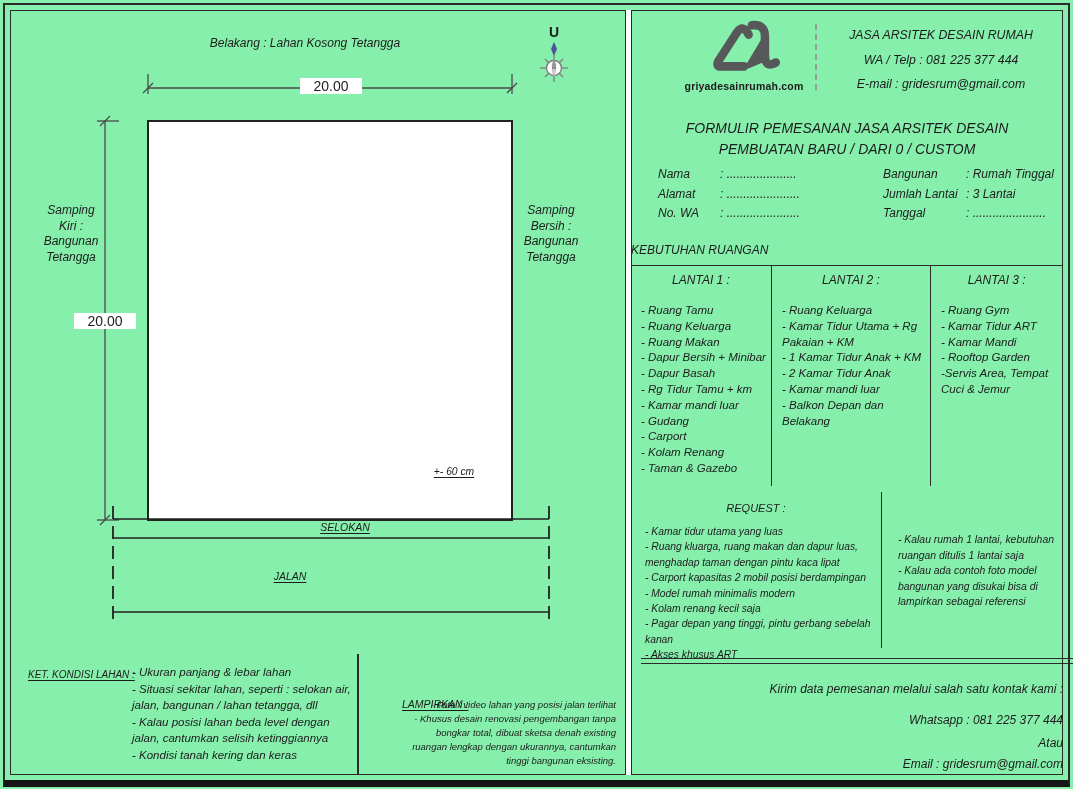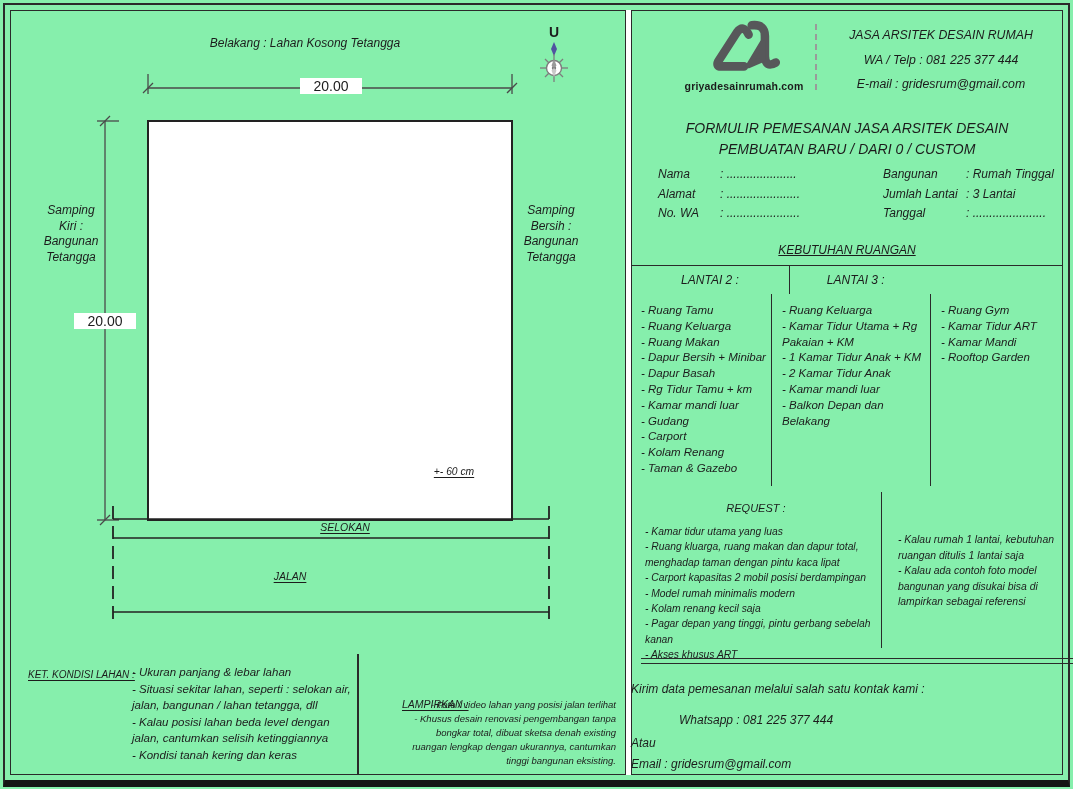--- a/index.html
+++ b/index.html
@@ -45,36 +45,36 @@
   .hdr-contact .c1 { margin-bottom:11px; }
   .hdr-contact .c2 { margin-bottom:10px; }
   .title-box { left:0; top:103px; width:432px; text-align:center; font-size:14px; line-height:21px; padding-top:5px; }
   .fields { left:0; top:155px; width:432px; font-size:12px; }
   .fgroup { position:absolute; top:0; }
   .fgroup-left { left:27px; }
   .fgroup-right { left:252px; }
   .frow { display:flex; line-height:19.5px; }
   .frow .fl { width:62px; }
   .fgroup-right .frow .fl { width:83px; }
-  .keb-title { left:0; top:224px; width:432px; height:32px; line-height:32px; text-align:center;
-    font-size:12px; border-bottom:1.5px solid #2a2a2a;text-decoration:underline; }
+  .keb-title { left:0; top:224px; width:432px; height:32px; line-height:32px; 
+    font-size:12px; border-bottom:1.5px solid #2a2a2a; }
   .keb-heads { left:0; top:256px; width:432px; height:28px; display:flex; font-size:12px; }
   .keb-heads > div { line-height:28px; text-align:center; }
   .keb-body { left:0; top:284px; width:432px; height:192px; display:flex; font-size:11.5px; }
   .kc1 { width:141px; border-right:1.5px solid #2a2a2a; }
   .kc2 { width:159px; border-right:1.5px solid #2a2a2a; }
   .kc3 { width:131.5px; }
   .keb-body .list { padding:9px 5px 0 10px; line-height:15.8px; }
   .request { left:0; top:482px; width:432px; height:156px; }
   .req-left { position:absolute; left:0; top:0; width:251px; height:156px; border-right:1.5px solid #2a2a2a; }
   .req-title { text-align:center; font-size:11px; margin-top:10px; }
   .req-list { margin:10px 0 0 14px; width:234px; font-size:10.3px; line-height:15.4px; }
   .req-right { position:absolute; left:255px; top:0; width:179px; height:156px; }
   .note-list { margin:40px 0 0 12px; width:160px; font-size:10.4px; line-height:15.6px; }
-  .contact { left:0; top:644px; width:432px; text-align:left; font-size:12px; }
+  .contact { left:0; top:644px; width:432px; text-align:right; font-size:12px; }
   .contact .l1 { margin-top:28px; }
   .contact .l2 { margin-top:17px;padding-left:48px; }
   .contact .l3 { margin-top:9px; }
   .contact .l4 { margin-top:7px; }
 
   
   .ket-panel { position:absolute; left:10px; top:654px; width:347px; height:120px; }
   .ket-label { position:absolute; left:18px; top:15px; font-size:10px; text-decoration:underline; text-underline-offset:2px; }
   .ket-list { position:absolute; left:122px; top:10px; width:224px; font-size:11.5px; line-height:16.5px; }
   .vline-foot { position:absolute; left:357px; top:654px; width:1.5px; height:120px; background:#2a2a2a; }
@@ -214,20 +214,21 @@
         </div>
         <div class="frow">
           <span class="fl">Tanggal</span>
           <span class="fv">: ......................</span>
         </div>
       </div>
     </div>
 
     <div class="rc-abs keb-title">KEBUTUHAN RUANGAN</div>
     <div class="rc-abs keb-heads">
+      <div class="kc1">LANTAI  1 :</div>
       <div class="kc2">LANTAI  2 :</div>
       <div class="kc3">LANTAI  3 :</div>
     </div>
     <div class="rc-abs keb-body">
       <div class="kc1">
           <div class="list">
             <div>- Ruang Tamu</div>
             <div>- Ruang Keluarga</div>
             <div>- Ruang Makan</div>
             <div>- Dapur Bersih + Minibar</div>
@@ -249,30 +250,31 @@
             <div>- Kamar mandi luar</div>
             <div>- Balkon Depan dan Belakang</div>
           </div>
         </div>
       <div class="kc3">
           <div class="list">
             <div>- Ruang Gym</div>
             <div>- Kamar Tidur ART</div>
             <div>- Kamar Mandi</div>
             <div>- Rooftop Garden</div>
+            <div>-Servis Area, Tempat Cuci &amp; Jemur</div>
           </div>
         </div>
     </div>
 
     <div class="rc-abs request">
       <div class="req-left">
         <div class="req-title">REQUEST :</div>
         <div class="req-list">
             <div>- Kamar tidur utama yang luas</div>
-            <div>- Ruang kluarga, ruang makan dan dapur total, menghadap taman dengan pintu kaca lipat</div>
+            <div>- Ruang kluarga, ruang makan dan dapur luas, menghadap taman dengan pintu kaca lipat</div>
             <div>- Carport kapasitas 2 mobil posisi berdampingan</div>
             <div>- Model rumah minimalis modern</div>
             <div>- Kolam renang kecil saja</div>
             <div>- Pagar depan yang tinggi, pintu gerbang sebelah kanan</div>
             <div>- Akses khusus ART</div>
           </div>
       </div>
       <div class="req-right">
         <div class="note-list">
             <div>- Kalau rumah 1 lantai, kebutuhan ruangan ditulis 1 lantai saja</div>

